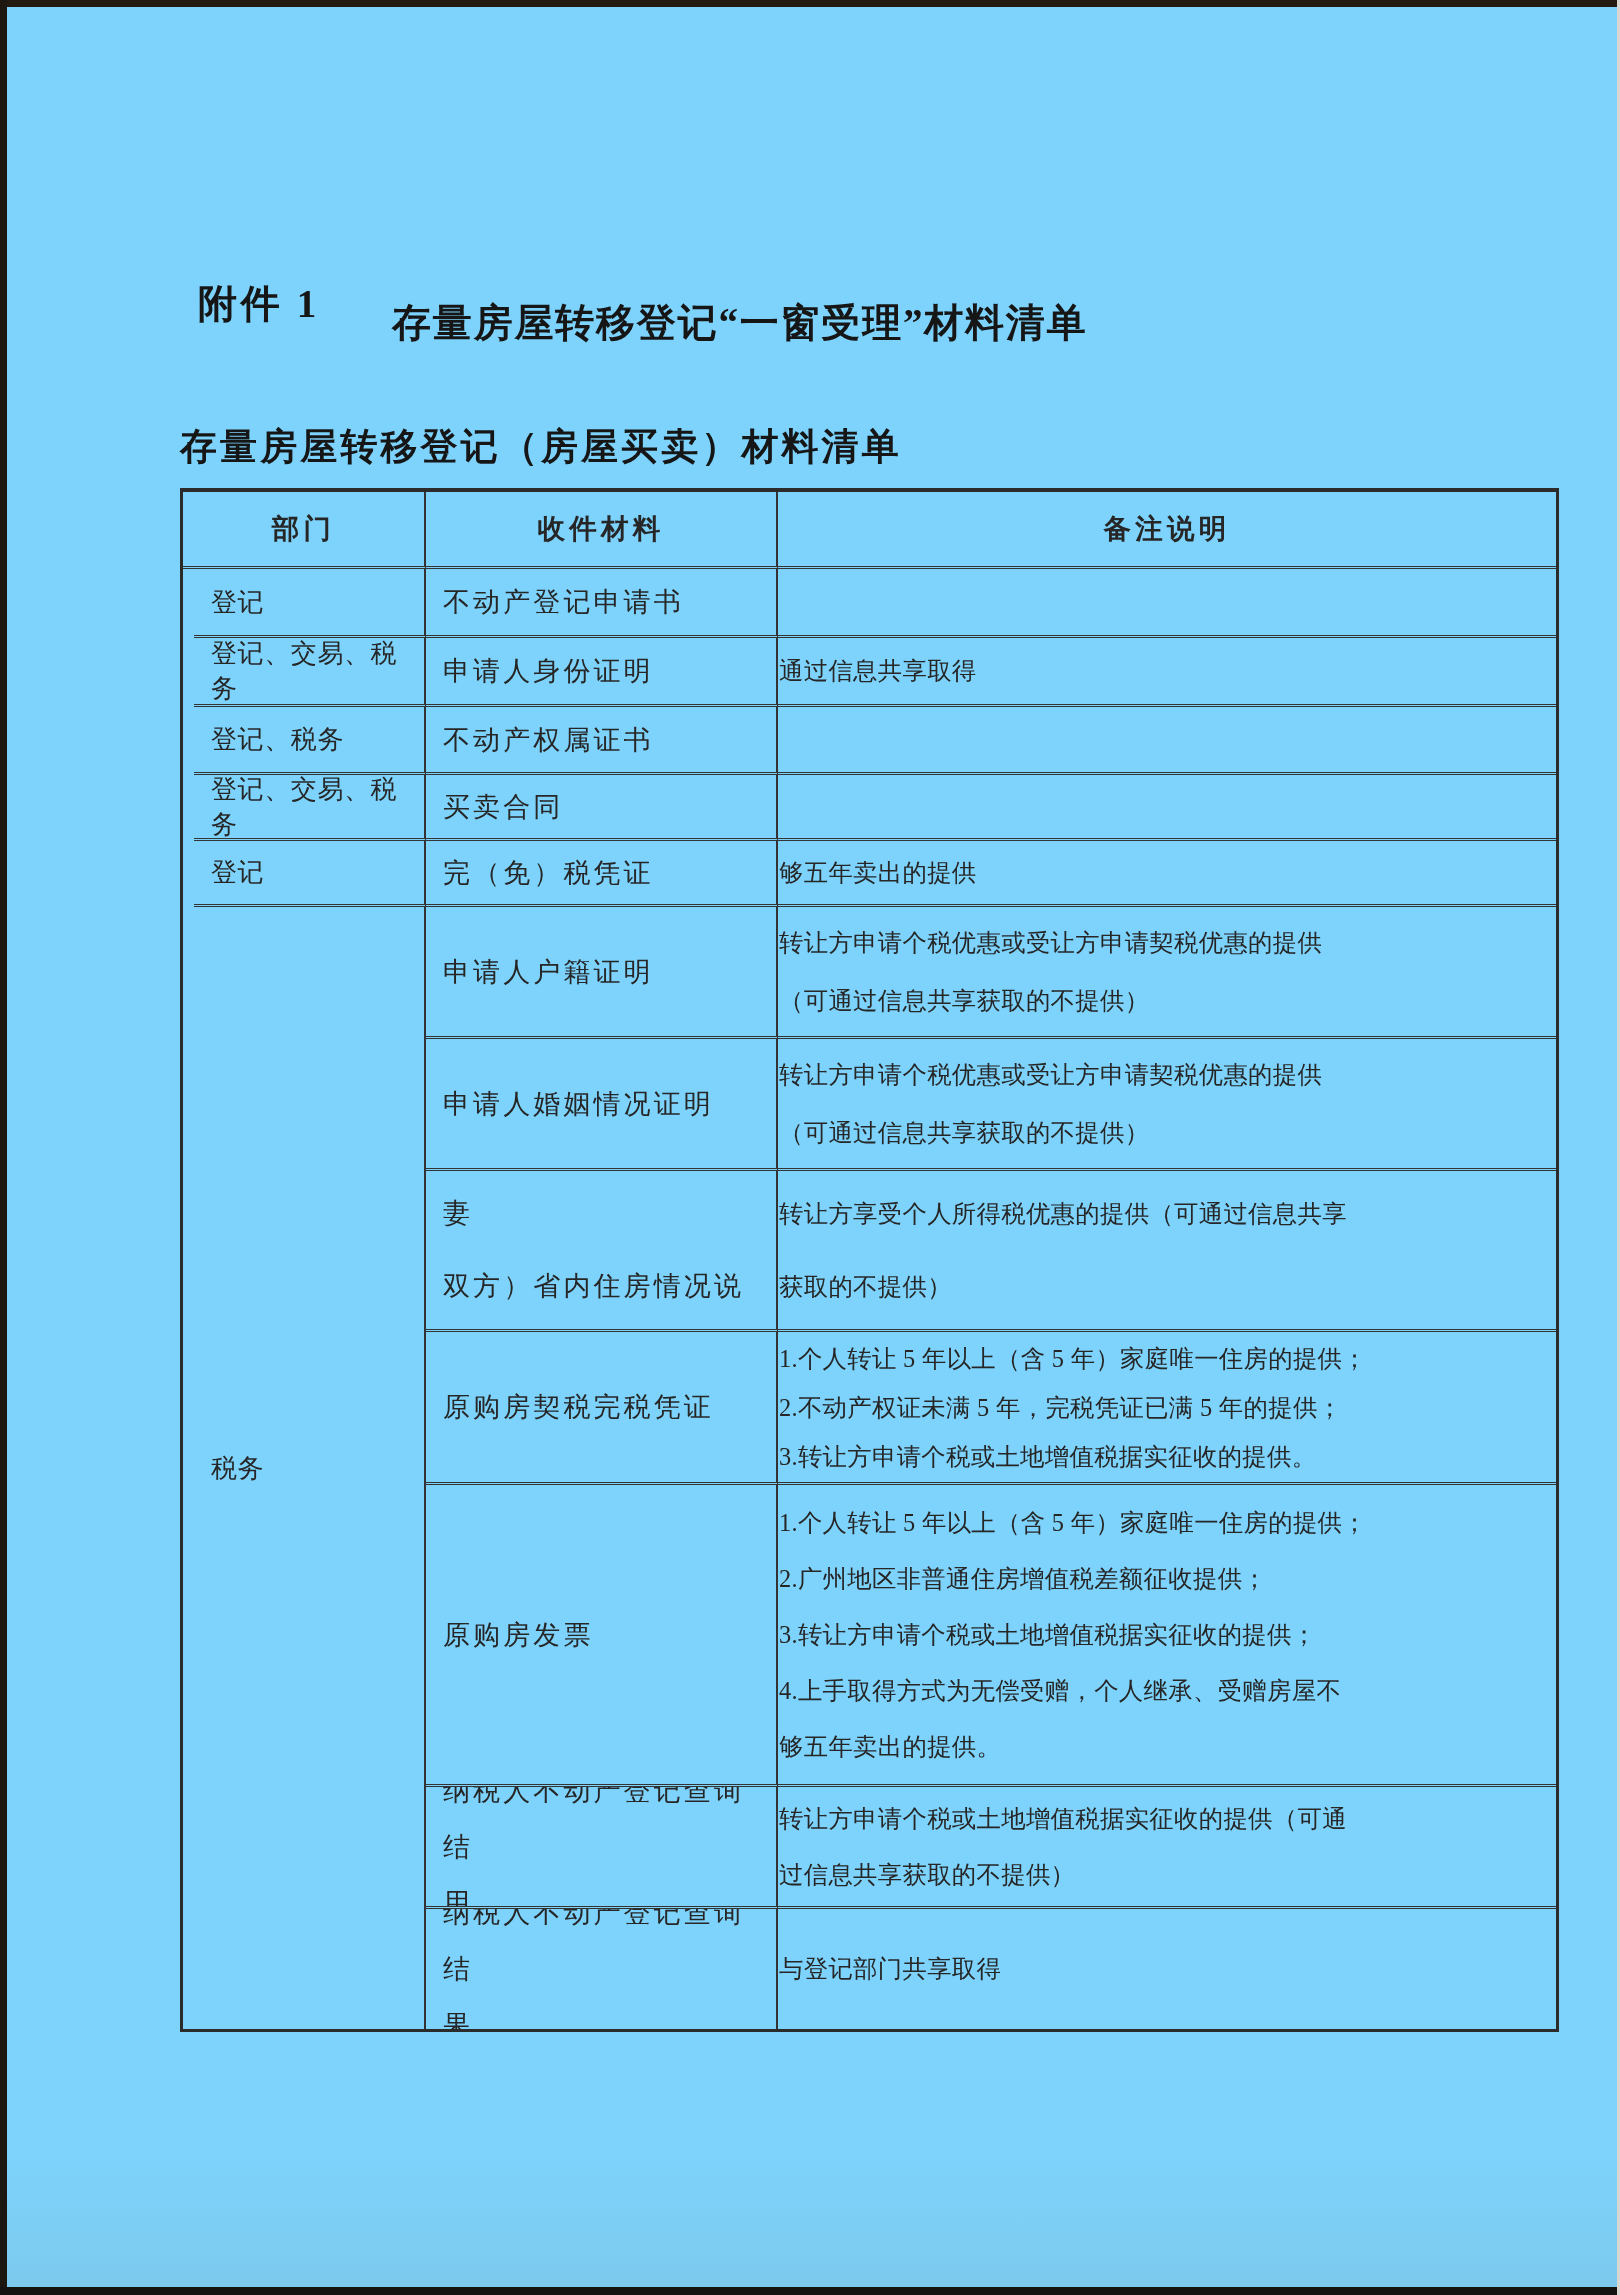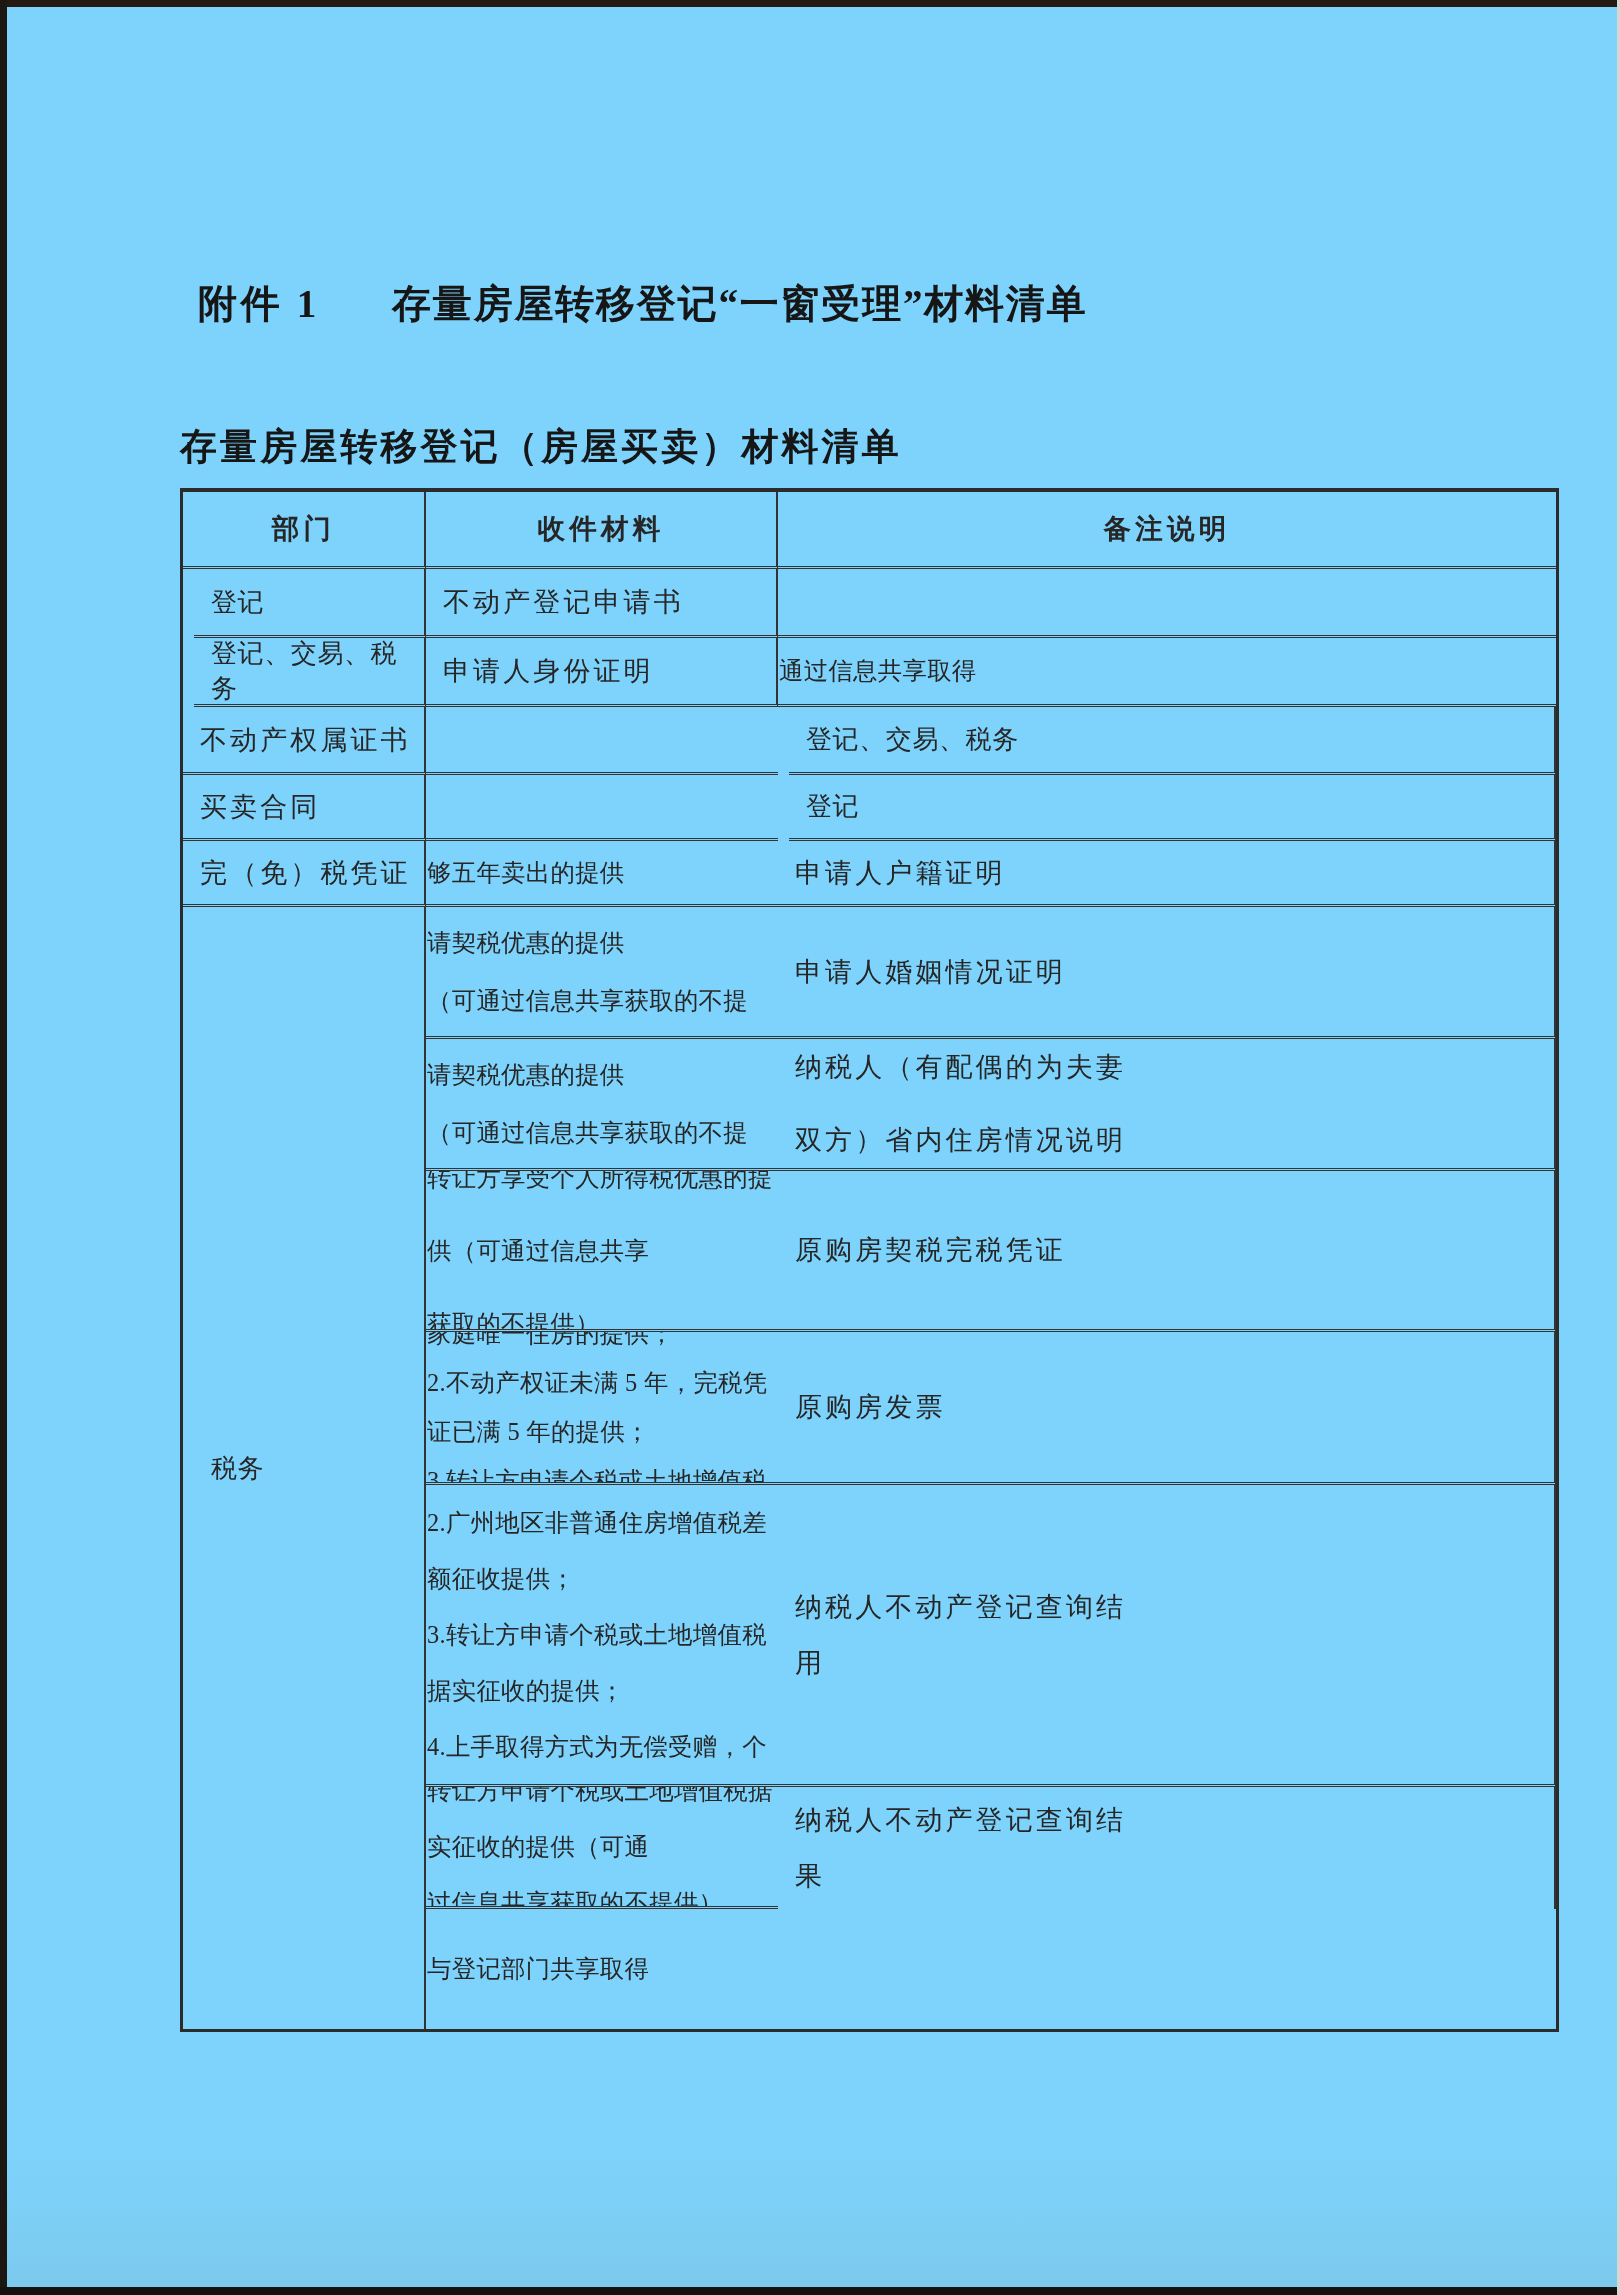--- a/index.html
+++ b/index.html
@@ -22,21 +22,21 @@
                  background: linear-gradient(180deg, rgba(0,0,0,0) 0%, rgba(120,115,108,0.10) 100%); }
 
   
   .doc-title {
     position: absolute; left: 198px; top: 281px;
     display: flex; gap: 72px;
     font-size: 39px; font-weight: bold; color: #161616;
     white-space: nowrap; line-height: 1.2;
   }
   .doc-title .att { letter-spacing: 3.7px; }
-  .doc-title .ttl { letter-spacing: 1.8px; }
+  .doc-title .ttl { letter-spacing: 1.8px; margin-top: 19px; }
   .table-title {
     position: absolute; left: 180px; top: 425px; width: 1248px;
     font-size: 37px; font-weight: bold; color: #161616;
     letter-spacing: 3.1px; line-height: 1.2; white-space: nowrap;
   }
 
   
   .tbl {
     position: absolute; left: 180px; top: 488px; width: 1379px;
     display: grid;
@@ -89,20 +89,21 @@
     <div class="c hd last">备注说明</div>
 
     <div class="c dept">登记</div>
     <div class="c mat">不动产登记申请书</div>
     <div class="c note last"></div>
 
     <div class="c dept">登记、交易、税务</div>
     <div class="c mat">申请人身份证明</div>
     <div class="c note last">通过信息共享取得</div>
 
+    <div class="c dept">登记、税务</div>
     <div class="c mat">不动产权属证书</div>
     <div class="c note last"></div>
 
     <div class="c dept">登记、交易、税务</div>
     <div class="c mat">买卖合同</div>
     <div class="c note last"></div>
 
     <div class="c dept">登记</div>
     <div class="c mat">完（免）税凭证</div>
     <div class="c note last">够五年卖出的提供</div>

